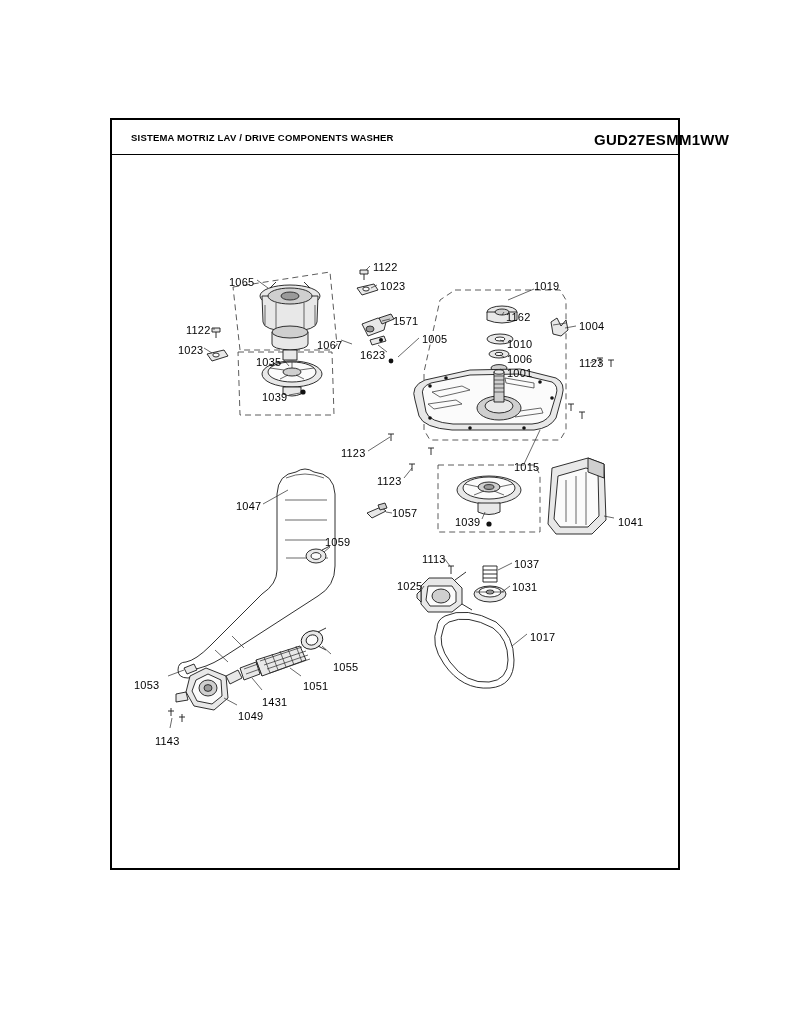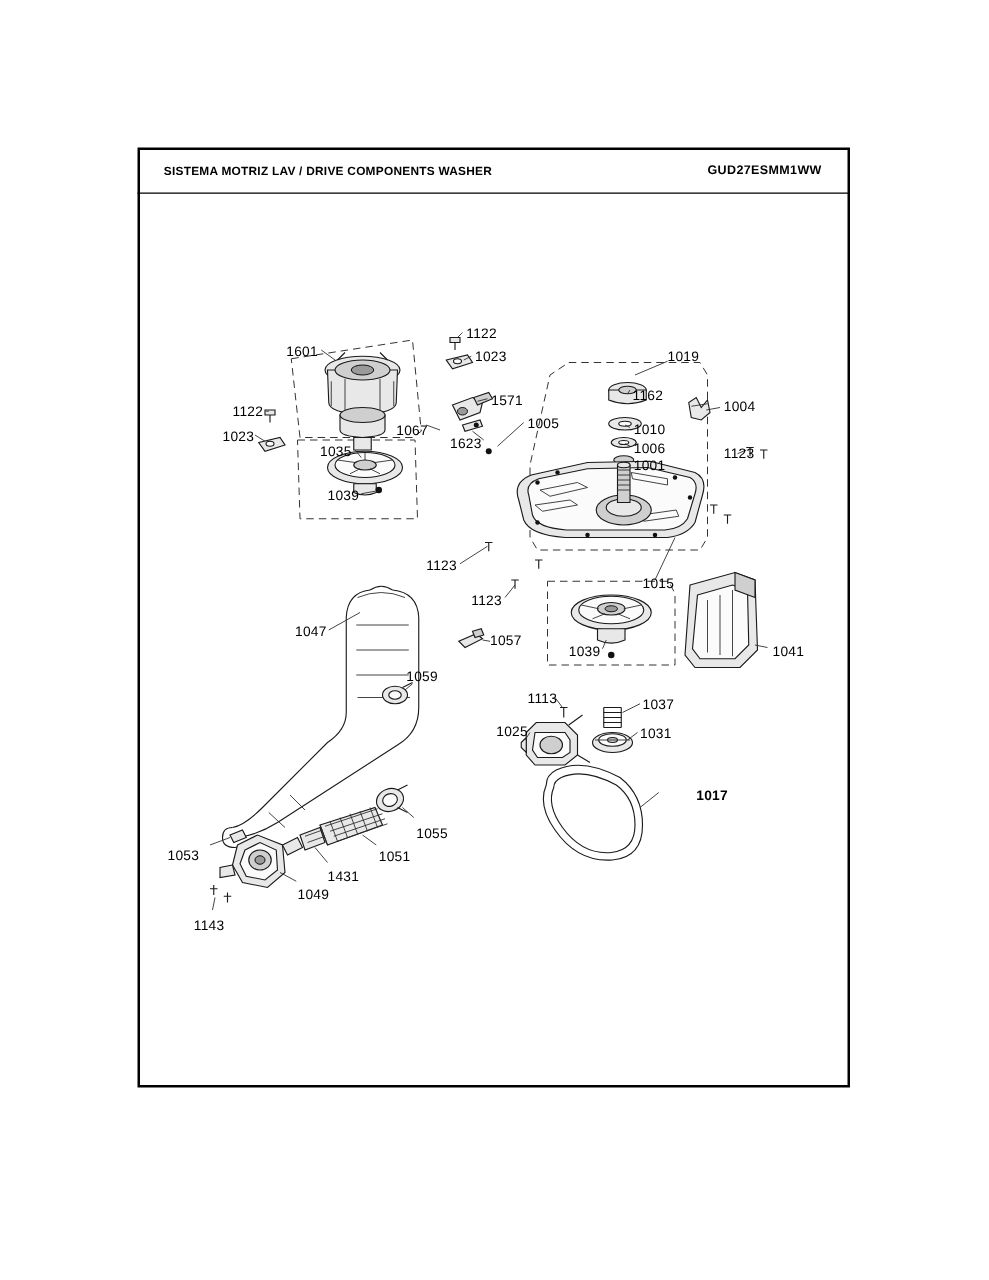--- a/index.html
+++ b/index.html
@@ -40,21 +40,21 @@
     border-top: 1.2px solid #000;
   }
   .hdr {
     position: absolute;
     font-size: 9.5px;
     letter-spacing: 0.2px;
     white-space: nowrap;
     font-weight: bold;
   }
   .hdr-title { left: 131px; top: 132px; }
-  .hdr-model { left: 566px; top: 131px; font-size: 10px; letter-spacing: 0.3px;}
+  .hdr-model { left: 594px; top: 131px; font-size: 15px; letter-spacing: 0.3px;}
   .lbl {
     position: absolute;
     font-size: 11px;
     letter-spacing: 0.2px;
     white-space: nowrap;
   }
   svg.art {
     position: absolute;
     left: 0; top: 0;
     width: 791px;
@@ -326,21 +326,21 @@
       <path class="ln-thin" d="M301 676 L290 668"></path>
       <path class="ln-thin" d="M262 690 L252 678"></path>
       <path class="ln-thin" d="M237 705 L224 698"></path>
       <path class="ln-thin" d="M168 676 L184 670"></path>
       <path class="ln-thin" d="M170 728 L172 718"></path>
     </g>
   </svg>
 
   <div class="lbl" style="left:373px; top:261px;">1122</div>
   <div class="lbl" style="left:380px; top:280px;">1023</div>
-  <div class="lbl" style="left:229px; top:276px;">1601</div>
+  <div class="lbl" style="left:229px; top:276px;">1065</div>
   <div class="lbl" style="left:534px; top:280px;">1019</div>
   <div class="lbl" style="left:506px; top:311px;">1162</div>
   <div class="lbl" style="left:579px; top:320px;">1004</div>
   <div class="lbl" style="left:393px; top:315px;">1571</div>
   <div class="lbl" style="left:186px; top:324px;">1122</div>
   <div class="lbl" style="left:422px; top:333px;">1005</div>
   <div class="lbl" style="left:507px; top:338px;">1010</div>
   <div class="lbl" style="left:317px; top:339px;">1067</div>
   <div class="lbl" style="left:178px; top:344px;">1023</div>
   <div class="lbl" style="left:360px; top:349px;">1623</div>
@@ -354,21 +354,21 @@
   <div class="lbl" style="left:377px; top:475px;">1123</div>
   <div class="lbl" style="left:236px; top:500px;">1047</div>
   <div class="lbl" style="left:455px; top:516px;">1039</div>
   <div class="lbl" style="left:392px; top:507px;">1057</div>
   <div class="lbl" style="left:618px; top:516px;">1041</div>
   <div class="lbl" style="left:325px; top:536px;">1059</div>
   <div class="lbl" style="left:422px; top:553px;">1113</div>
   <div class="lbl" style="left:514px; top:558px;">1037</div>
   <div class="lbl" style="left:397px; top:580px;text-align:center;">1025</div>
   <div class="lbl" style="left:512px; top:581px;">1031</div>
-  <div class="lbl" style="left:557px; top:631px;font-weight:bold;">1017</div>
+  <div class="lbl" style="left:530px; top:631px;">1017</div>
   <div class="lbl" style="left:333px; top:661px;">1055</div>
   <div class="lbl" style="left:134px; top:679px;">1053</div>
   <div class="lbl" style="left:303px; top:680px;">1051</div>
   <div class="lbl" style="left:262px; top:696px;">1431</div>
   <div class="lbl" style="left:238px; top:710px;">1049</div>
   <div class="lbl" style="left:155px; top:735px;">1143</div>
 
 </div>
 
 </body></html>

